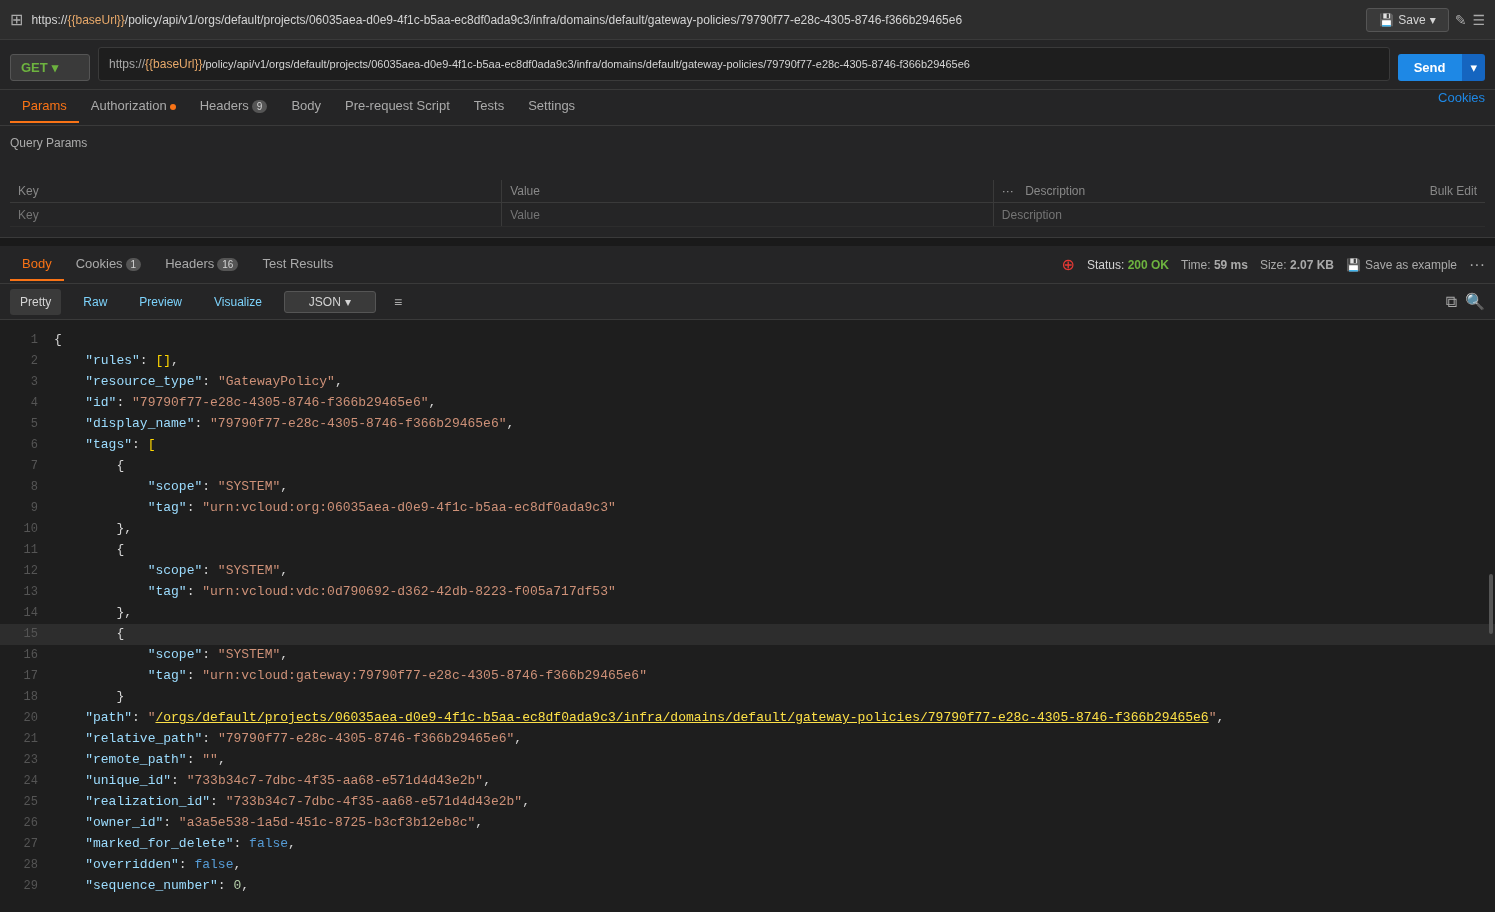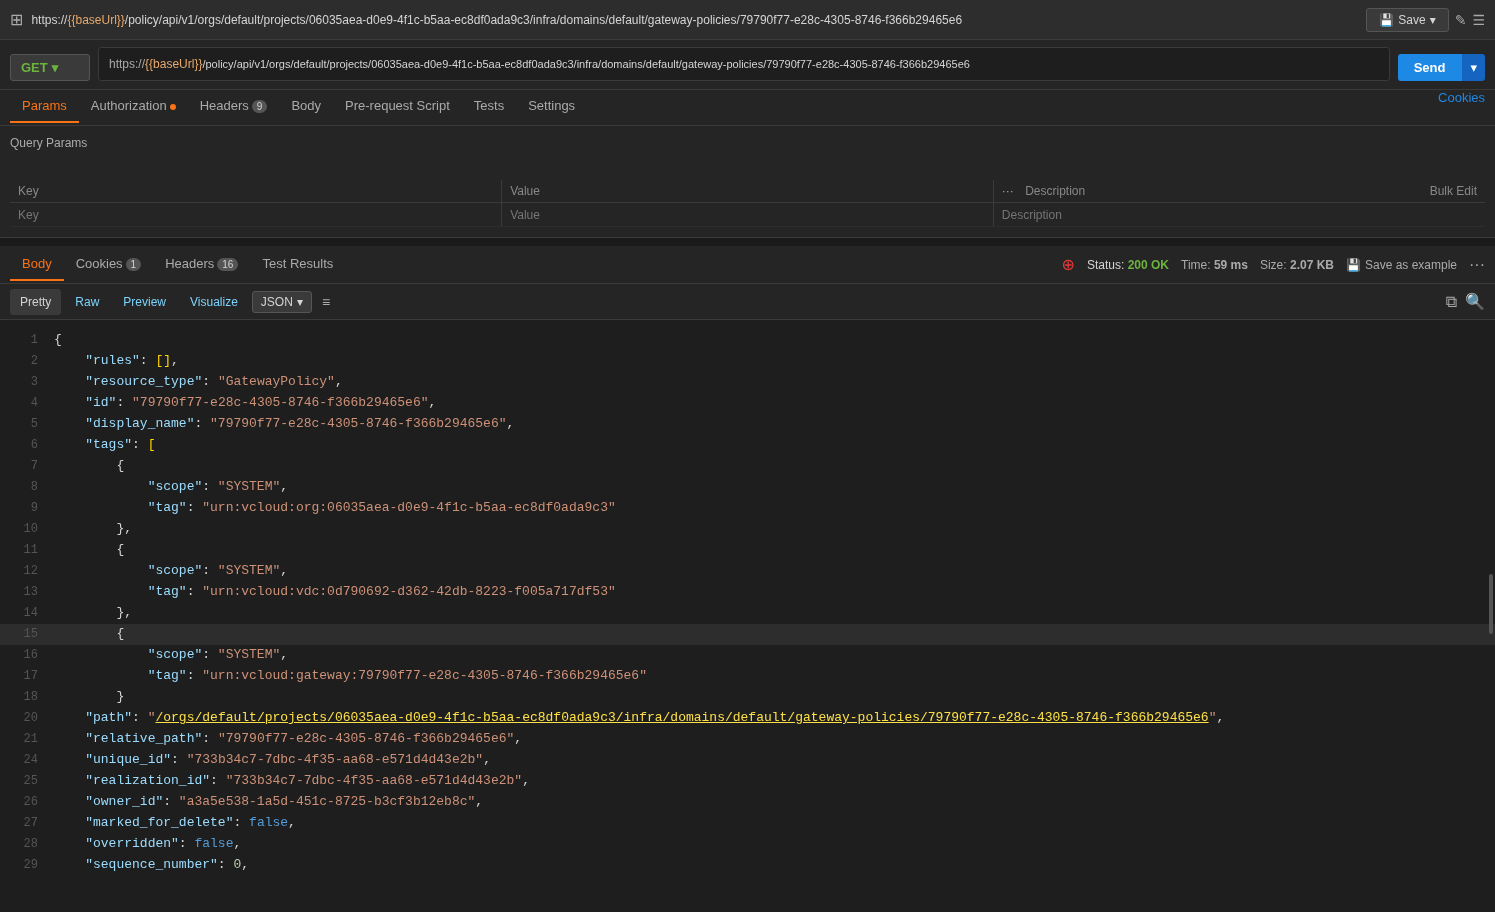--- a/index.html
+++ b/index.html
@@ -291,38 +291,38 @@
     }
 
     
     .body-view-tabs {
       background: #252526;
       border-bottom: 1px solid #3a3a3a;
       display: flex;
       align-items: center;
       padding: 0 10px;
       height: 36px;
-      gap: 4px;
+      gap: 12px;
     }
     .body-view-tab {
       color: #7dd3fc;
       padding: 6px 10px;
       cursor: pointer;
       font-size: 12px;
       border-radius: 3px;
     }
     .body-view-tab.active {
       color: #d4d4d4;
       background: #3a3a3a;
     }
     .json-select {
       background: #3a3a3a;
       border: 1px solid #555;
       color: #d4d4d4;
-      padding: 3px 8px;
+      padding: 3px 24px;
       font-size: 12px;
       border-radius: 3px;
       cursor: pointer;
       display: flex;
       align-items: center;
       gap: 4px;
     }
     .filter-icon {
       color: #aaa;
       font-size: 14px;
@@ -603,20 +603,24 @@
     </div>
     <div class="json-line">
       <span class="line-num">20</span>
       <span class="line-content">    <span class="j-key">"path"</span><span class="j-colon">:</span> <span class="j-str">"<span class="j-link">/orgs/default/projects/06035aea-d0e9-4f1c-b5aa-ec8df0ada9c3/infra/domains/default/gateway-policies/79790f77-e28c-4305-8746-f366b29465e6</span>"</span><span class="j-comma">,</span></span>
     </div>
     <div class="json-line">
       <span class="line-num">21</span>
       <span class="line-content">    <span class="j-key">"relative_path"</span><span class="j-colon">:</span> <span class="j-str">"79790f77-e28c-4305-8746-f366b29465e6"</span><span class="j-comma">,</span></span>
     </div>
     <div class="json-line">
+      <span class="line-num">23</span>
+      <span class="line-content">    <span class="j-key">"remote_path"</span><span class="j-colon">:</span> <span class="j-str">""</span><span class="j-comma">,</span></span>
+    </div>
+    <div class="json-line">
       <span class="line-num">24</span>
       <span class="line-content">    <span class="j-key">"unique_id"</span><span class="j-colon">:</span> <span class="j-str">"733b34c7-7dbc-4f35-aa68-e571d4d43e2b"</span><span class="j-comma">,</span></span>
     </div>
     <div class="json-line">
       <span class="line-num">25</span>
       <span class="line-content">    <span class="j-key">"realization_id"</span><span class="j-colon">:</span> <span class="j-str">"733b34c7-7dbc-4f35-aa68-e571d4d43e2b"</span><span class="j-comma">,</span></span>
     </div>
     <div class="json-line">
       <span class="line-num">26</span>
       <span class="line-content">    <span class="j-key">"owner_id"</span><span class="j-colon">:</span> <span class="j-str">"a3a5e538-1a5d-451c-8725-b3cf3b12eb8c"</span><span class="j-comma">,</span></span>

